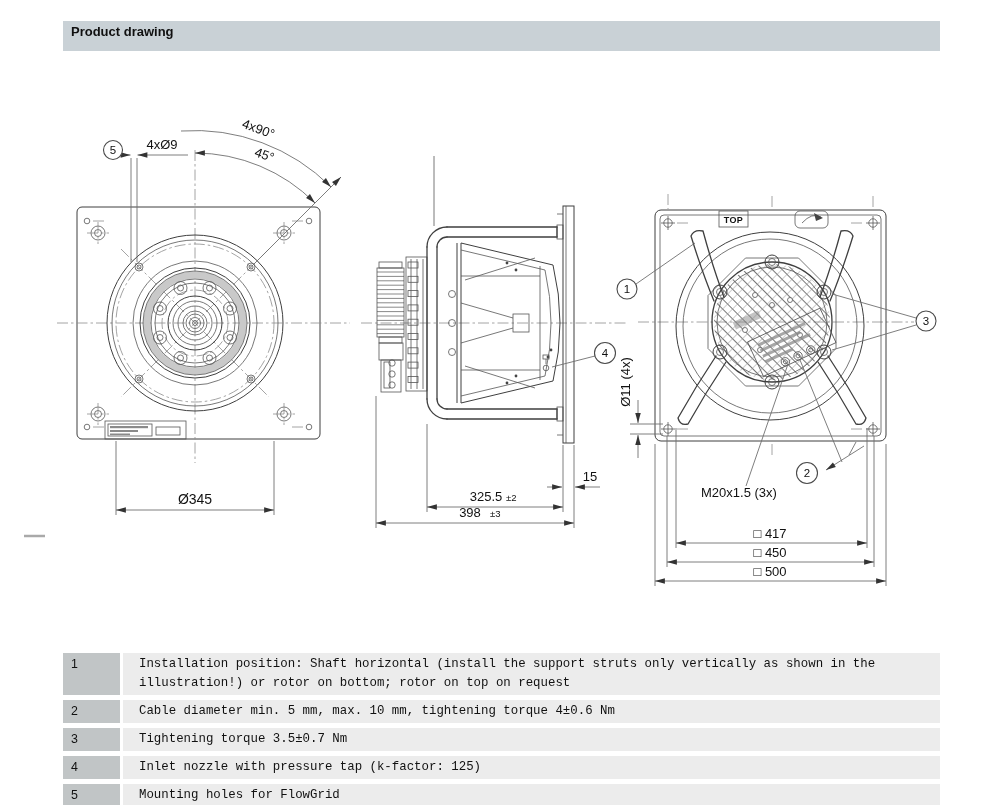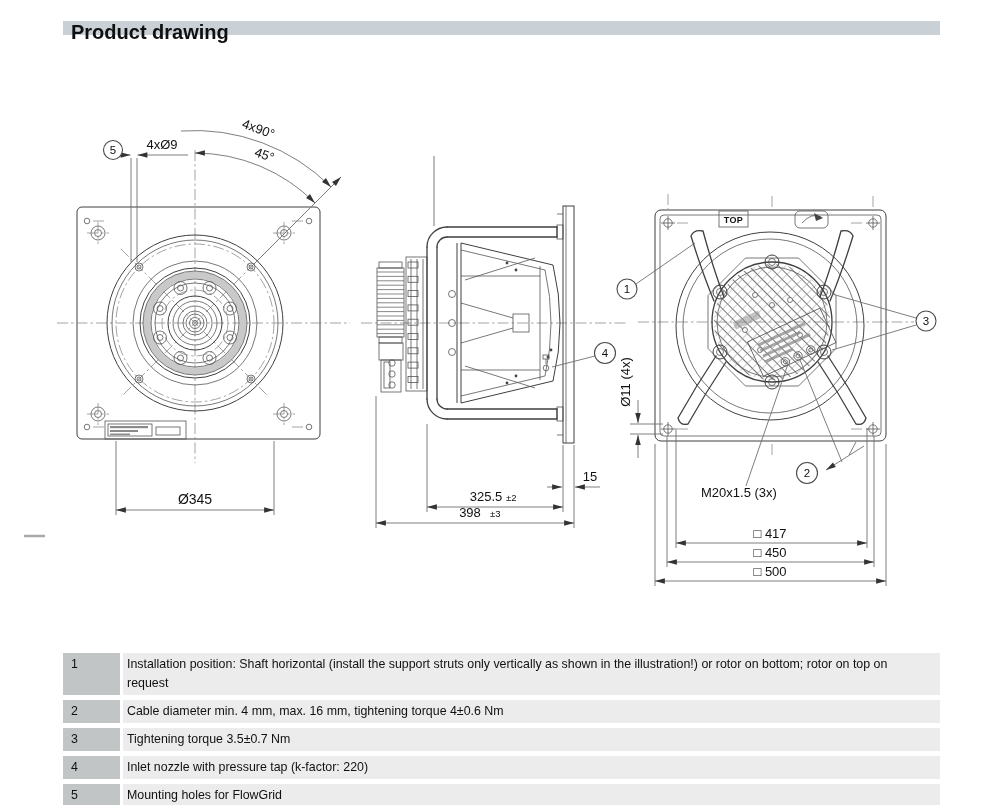--- a/index.html
+++ b/index.html
@@ -1,36 +1,36 @@
 <!DOCTYPE html>
 <html><head>
 <meta charset="utf-8">
 <style>
   html,body{margin:0;padding:0;background:#fff;}
   body{width:1000px;height:805px;position:relative;font-family:"Liberation Sans","DejaVu Sans",sans-serif;color:#111;}
-  .hdr{position:absolute;left:63px;top:21px;width:877px;height:14px;background:#c9d1d6;
-       font-weight:bold;font-size:20px;line-height:22px;padding-left:8px;box-sizing:border-box;color:#101010;}
+  .hdr{position:absolute;left:63px;top:21px;width:877px;height:30px;background:#c9d1d6;
+       font-weight:bold;font-size:13px;line-height:22px;padding-left:8px;box-sizing:border-box;color:#101010;}
   svg{position:absolute;left:0;top:0;}
   .ln{stroke:#3f3f3f;stroke-width:1.3;fill:none;stroke-linecap:round;}
   .lnt{stroke:#3f3f3f;stroke-width:1;fill:none;}
   .ln2{stroke:#565656;stroke-width:0.8;fill:none;}
   .dim{stroke:#6f6f6f;stroke-width:0.9;fill:none;}
   .cl{stroke:#8d8d8d;stroke-width:0.8;fill:none;stroke-dasharray:11 3 2.5 3;}
   .gray{fill:#8a8a8a;stroke:none;}
   text{font-family:"Liberation Sans","DejaVu Sans",sans-serif;fill:#111;}
   .dimtxt{font-size:13px;}
   .dimtxt14{font-size:14px;}
   .tol{font-size:9.5px;}
   .callout circle{fill:#fff;stroke:#4a4a4a;stroke-width:1.1;}
   .callout text{font-size:11.5px;text-anchor:middle;}
   .stamp{font-size:9px;font-weight:bold;letter-spacing:0.4px;text-anchor:middle;}
   .notes{position:absolute;left:63px;top:653px;width:877px;}
   .note-row{display:flex;margin-bottom:5px;}
   .note-num{width:57px;background:#c1c5c6;font-size:12.4px;line-height:19px;padding:2px 0 2px 8px;box-sizing:border-box;flex:none;margin-right:3px;}
-  .note-text{flex:1;background:#ececec;font-size:12.4px;line-height:19px;padding:2px 12px 2px 4px;box-sizing:border-box;}
+  .note-text{flex:1;background:#ececec;font-size:12.4px;line-height:19px;padding:2px 12px 2px 16px;box-sizing:border-box;font-family:Liberation Mono, monospace;}
 </style>
 </head>
 <body>
 
 <div class="hdr">Product drawing</div>
 
 <svg width="1000" height="805" viewBox="0 0 1000 805">
   <defs>
     <marker id="arr" viewBox="0 0 10 6" markerWidth="11" markerHeight="6.6" refX="9.5" refY="3" orient="auto-start-reverse" markerUnits="userSpaceOnUse">
       <path d="M0.5,0.5 L9.5,3 L0.5,5.5 Z" fill="#333"></path>
@@ -503,27 +503,27 @@
   </g>
 </svg>
 
 <div class="notes">
   <div class="note-row">
     <div class="note-num">1</div>
     <div class="note-text">Installation position: Shaft horizontal (install the support struts only vertically as shown in the illustration!) or rotor on bottom; rotor on top on request</div>
   </div>
   <div class="note-row">
     <div class="note-num">2</div>
-    <div class="note-text">Cable diameter min. 4 mm, max. 16 mm, tightening torque 4±0.6 Nm</div>
+    <div class="note-text">Cable diameter min. 5 mm, max. 10 mm, tightening torque 4±0.6 Nm</div>
   </div>
   <div class="note-row">
     <div class="note-num">3</div>
     <div class="note-text">Tightening torque 3.5±0.7 Nm</div>
   </div>
   <div class="note-row">
     <div class="note-num">4</div>
-    <div class="note-text">Inlet nozzle with pressure tap (k-factor: 220)</div>
+    <div class="note-text">Inlet nozzle with pressure tap (k-factor: 125)</div>
   </div>
   <div class="note-row">
     <div class="note-num">5</div>
     <div class="note-text">Mounting holes for FlowGrid</div>
   </div>
 </div>
 
 </body></html>

